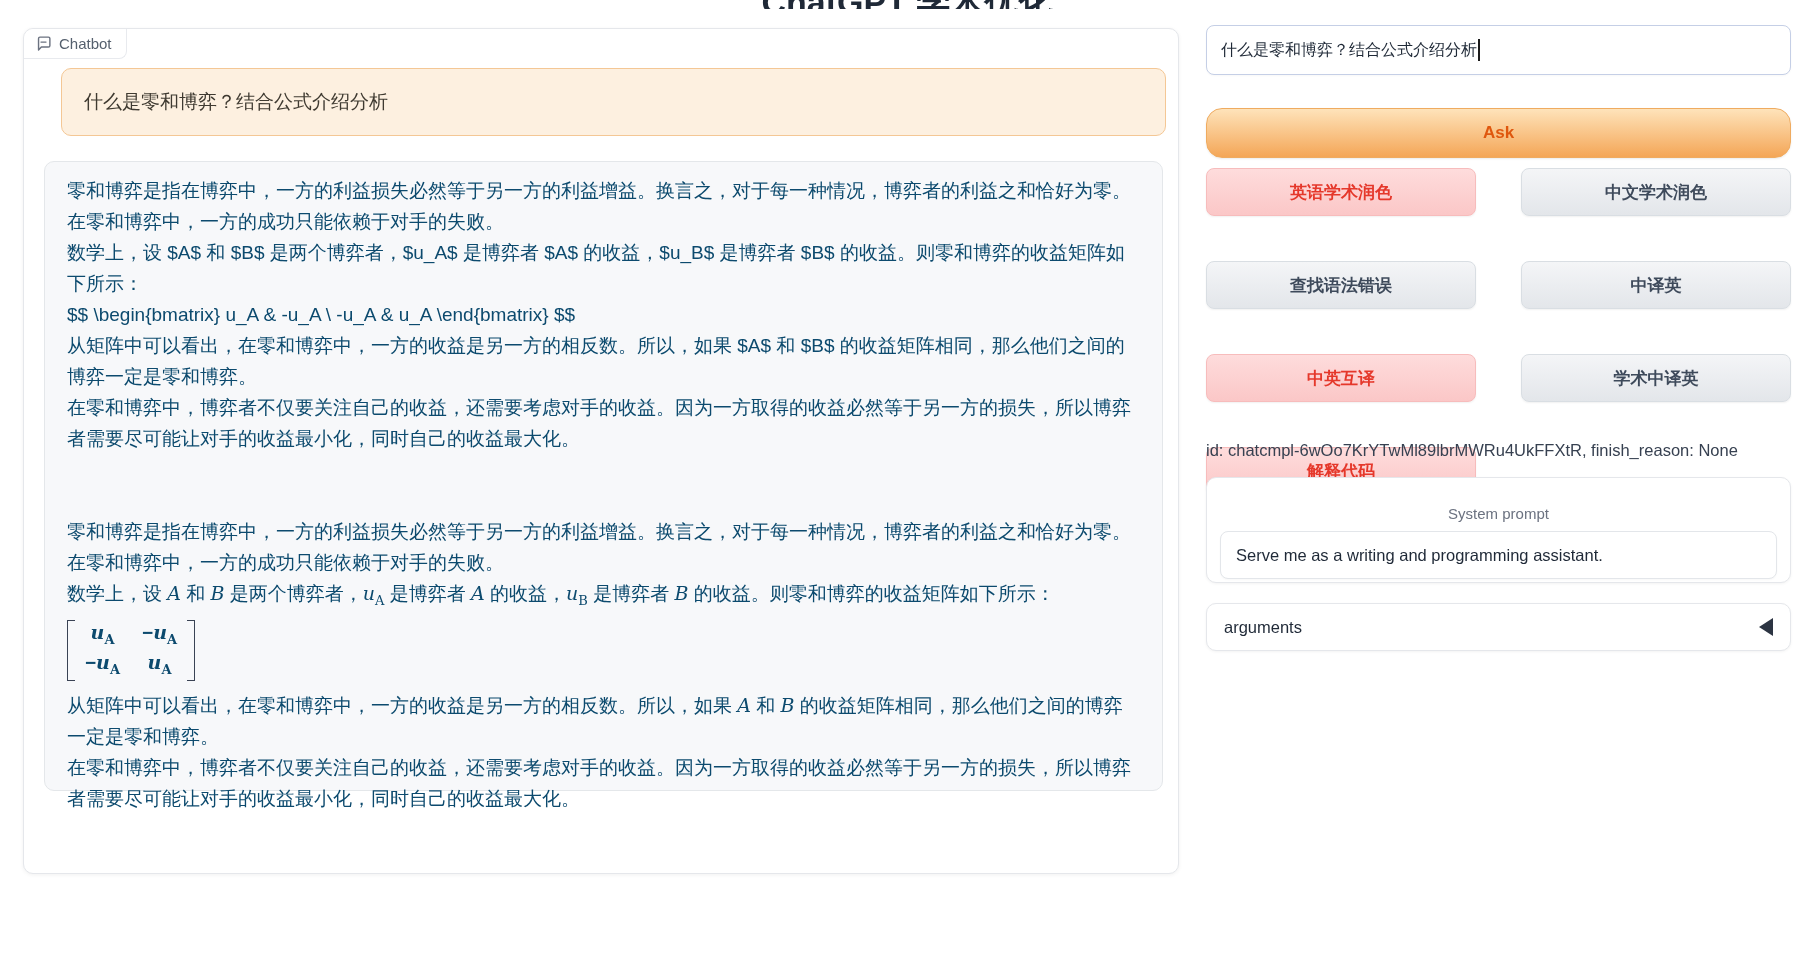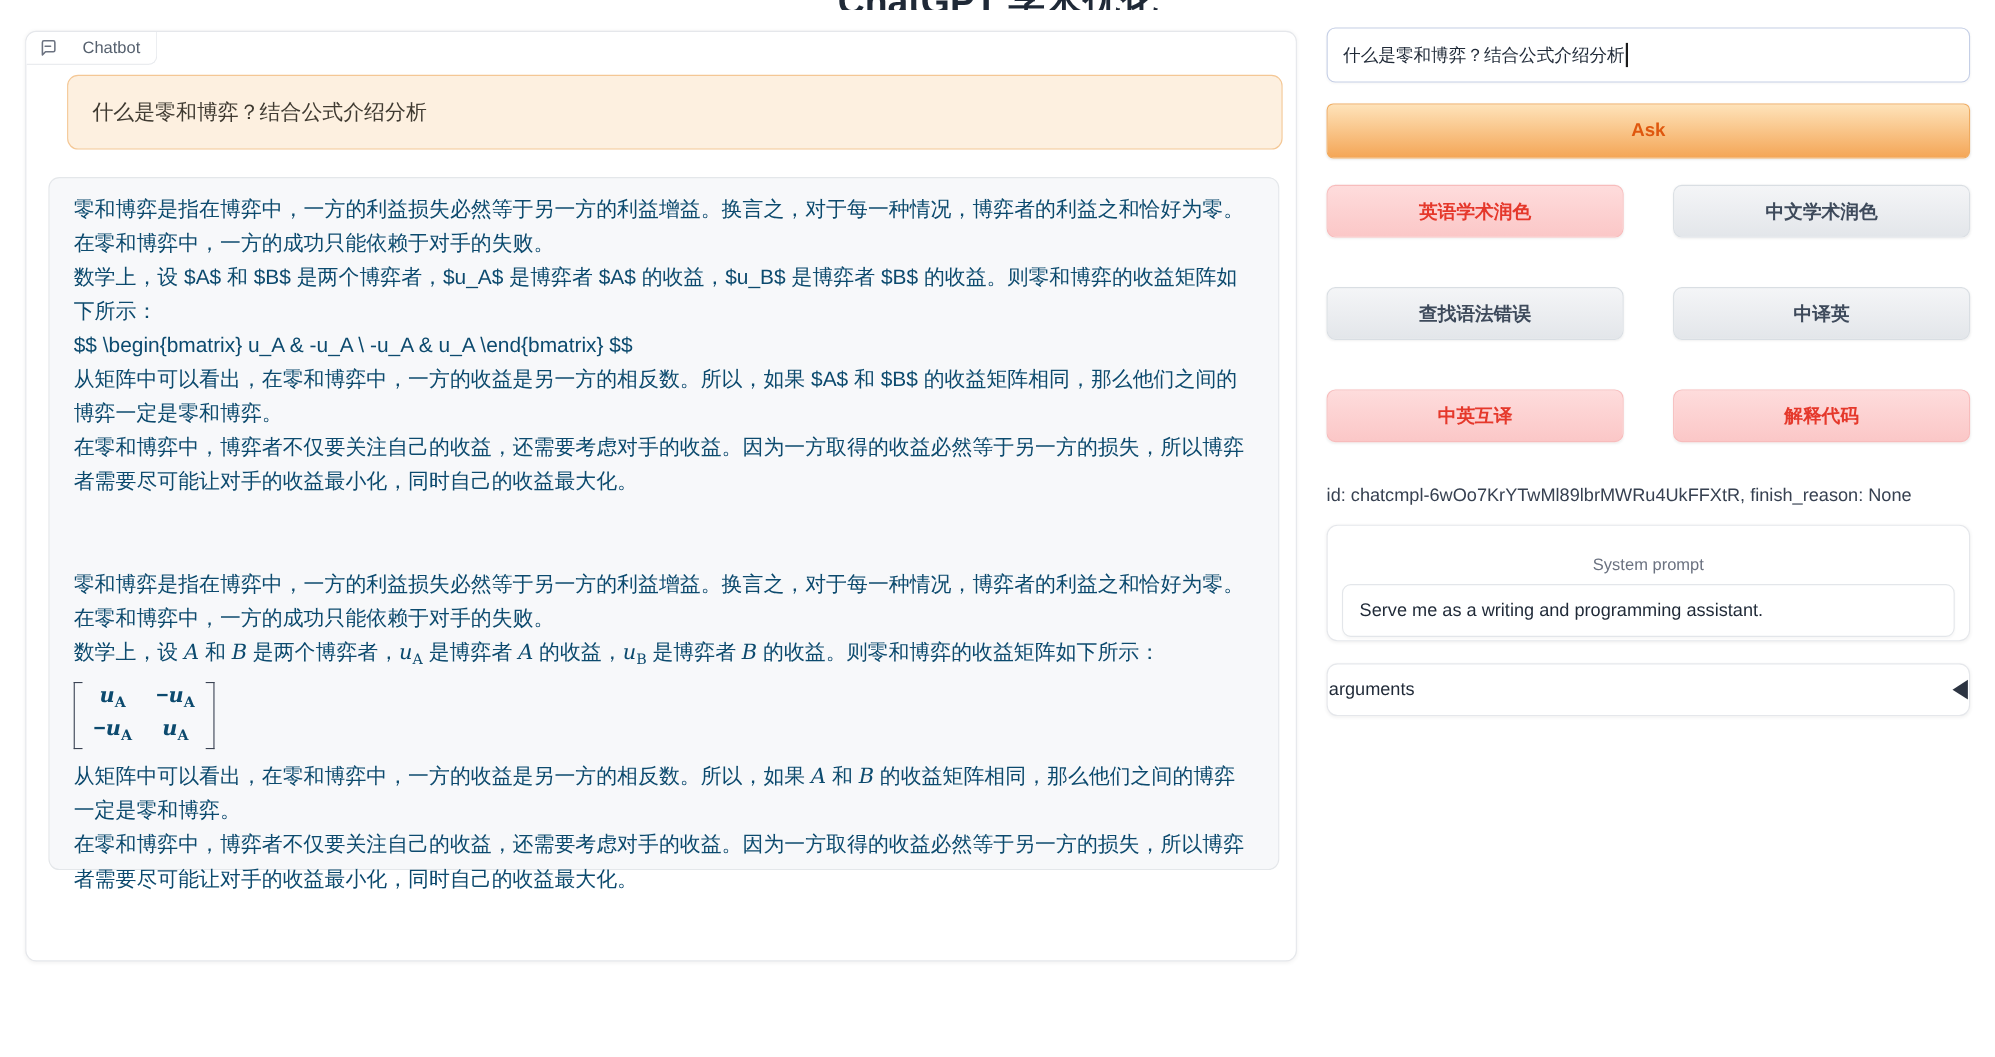--- a/index.html
+++ b/index.html
@@ -13,21 +13,21 @@
   .clipped-title-wrap { position:absolute; top:0; left:0; right:0; height:9px; overflow:hidden; text-align:center; }
   .clipped-title-wrap h1 { display:inline-block; font-size:34px; line-height:40px; font-weight:700; color:#1f2937; margin-top:-33px; }
 
   
   .chat-panel {
     position:absolute; left:23px; top:28px; width:1156px; height:846px;
     background:#fff; border:1px solid #e5e7eb; border-radius:10px;
     box-shadow:0 1px 4px rgba(0,0,0,.06);
   }
   .chat-label {
-    position:absolute; left:0; top:0; display:flex; align-items:center; gap:23px;
+    position:absolute; left:0; top:0; display:flex; align-items:center; gap:7px;
     padding:6px 14px 6px 11px; color:#55606e; font-size:15px;
     border-right:1px solid #e8eaee; border-bottom:1px solid #e8eaee;
     border-radius:10px 0 8px 0; background:#fff;
   }
   .chat-label svg { display:block; }
 
   .user-bubble {
     position:absolute; left:37px; top:39px; width:1105px; height:68px;
     background:#fdf0e0; border:1px solid #f4c795; border-radius:10px;
     display:flex; align-items:center; padding:0 22px;
@@ -56,22 +56,22 @@
 
   .prompt-input {
     position:absolute; left:1206px; top:25px; width:585px; height:50px;
     background:#fff; border:1px solid #c5cfe6; border-radius:8px;
     display:flex; align-items:center; padding:0 14px; font-size:16px; color:#1f2937;
     box-shadow:0 1px 2px rgba(0,0,0,.03);
   }
   .caret { width:2px; height:22px; background:#1b1b1b; margin-left:1px; }
 
   .ask-btn {
-    position:absolute; left:1206px; top:94px; width:585px; height:50px;
-    background:linear-gradient(#fee3ba, #f4a657); border:1px solid #efab60; border-radius:6px;
+    position:absolute; left:1206px; top:108px; width:585px; height:50px;
+    background:linear-gradient(#fee3ba, #f4a657); border:1px solid #efab60; border-radius:16px;
     font-size:17px; font-weight:700; color:#df570e;
     display:flex; align-items:center; justify-content:center; cursor:pointer;
     box-shadow:0 1px 2px rgba(0,0,0,.08);
     font-family:"Liberation Sans","DejaVu Sans",sans-serif;
   }
 
   .btn-grid {
     position:absolute; left:1206px; top:168px; width:585px;
     display:grid; grid-template-columns:1fr 1fr; column-gap:19px; row-gap:20px;gap:45px;
   }
@@ -95,21 +95,21 @@
   .sys-box {
     height:48px; border:1px solid #e3e6ea; border-radius:8px; background:#fff;
     display:flex; align-items:center; padding:0 15px; font-size:16.5px; color:#1f2937;
     box-shadow:0 1px 2px rgba(0,0,0,.03);
   }
 
   .args-accordion {
     position:absolute; left:1206px; top:603px; width:585px; height:48px;
     background:#fff; border:1px solid #e5e7eb; border-radius:10px;
     box-shadow:0 1px 3px rgba(0,0,0,.05);
-    display:flex; align-items:center; justify-content:space-between; padding:0 1px;
+    display:flex; align-items:center; justify-content:space-between; padding:0 17px;
     font-size:16.5px; color:#1f2937; cursor:pointer;
   }
   .tri-left {
     width:0; height:0; border-top:9px solid transparent; border-bottom:9px solid transparent;
     border-right:14px solid #2c3442;
   }
 </style>
 </head>
 <body>
 
@@ -169,20 +169,21 @@
 </div>
 
 <button class="ask-btn">Ask</button>
 
 <div class="btn-grid">
   <button class="qbtn pink">英语学术润色</button>
   <button class="qbtn gray">中文学术润色</button>
   <button class="qbtn gray">查找语法错误</button>
   <button class="qbtn gray">中译英</button>
   <button class="qbtn pink">中英互译</button>
+  <button class="qbtn gray">学术中译英</button>
   <button class="qbtn pink">解释代码</button>
 </div>
 
 <div class="meta-line">id: chatcmpl-6wOo7KrYTwMl89lbrMWRu4UkFFXtR, finish_reason: None</div>
 
 <div class="sys-panel">
   <div class="sys-label">System prompt</div>
   <div class="sys-box">
     <span>Serve me as a writing and programming assistant.</span>
   </div>

